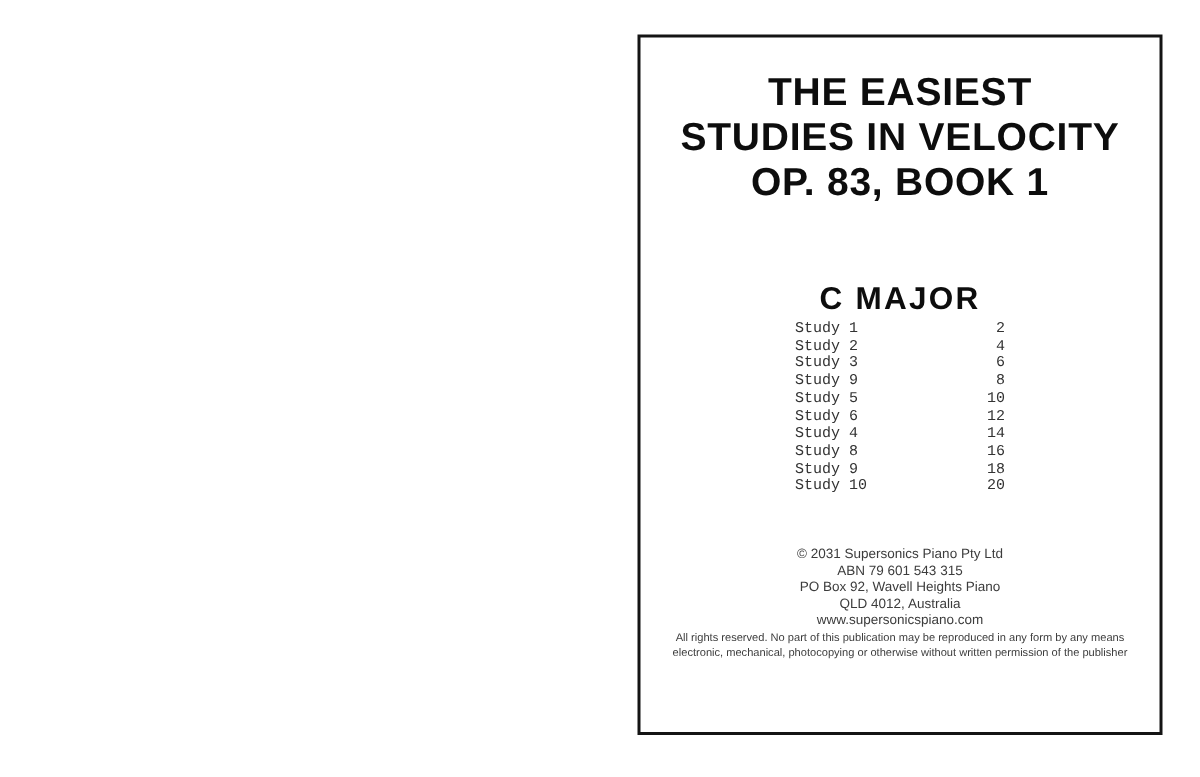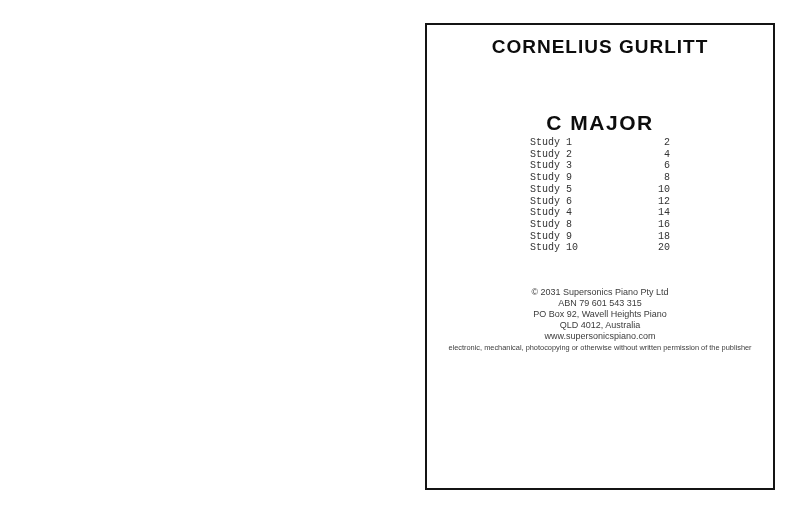--- a/index.html
+++ b/index.html
@@ -89,22 +89,26 @@
     .rights div {
       white-space: nowrap;
     }
   </style>
 </head>
 <body>
 
 <div class="canvas">
   <div class="sheet">
 
+    <div class="title">
+      <div>THE EASIEST</div>
+      <div>STUDIES IN VELOCITY</div>
+      <div>OP. 83, BOOK 1</div>
+    </div>
 
-    <div class="author">CORNELIUS GURLITT</div>
 
     <div class="section">C MAJOR</div>
 
     <div class="toc">
       <div class="toc-row">
         <span>Study 1</span>
         <span>2</span>
       </div>
       <div class="toc-row">
         <span>Study 2</span>
@@ -146,17 +150,18 @@
 
     <div class="publisher">
       <div>© 2031 Supersonics Piano Pty Ltd</div>
       <div>ABN 79 601 543 315</div>
       <div>PO Box 92, Wavell Heights Piano</div>
       <div>QLD 4012, Australia</div>
       <div>www.supersonicspiano.com</div>
     </div>
 
     <div class="rights">
+      <div>All rights reserved. No part of this publication may be reproduced in any form by any means</div>
       <div>electronic, mechanical, photocopying or otherwise without written permission of the publisher</div>
     </div>
 
   </div>
 </div>
 
 </body></html>

